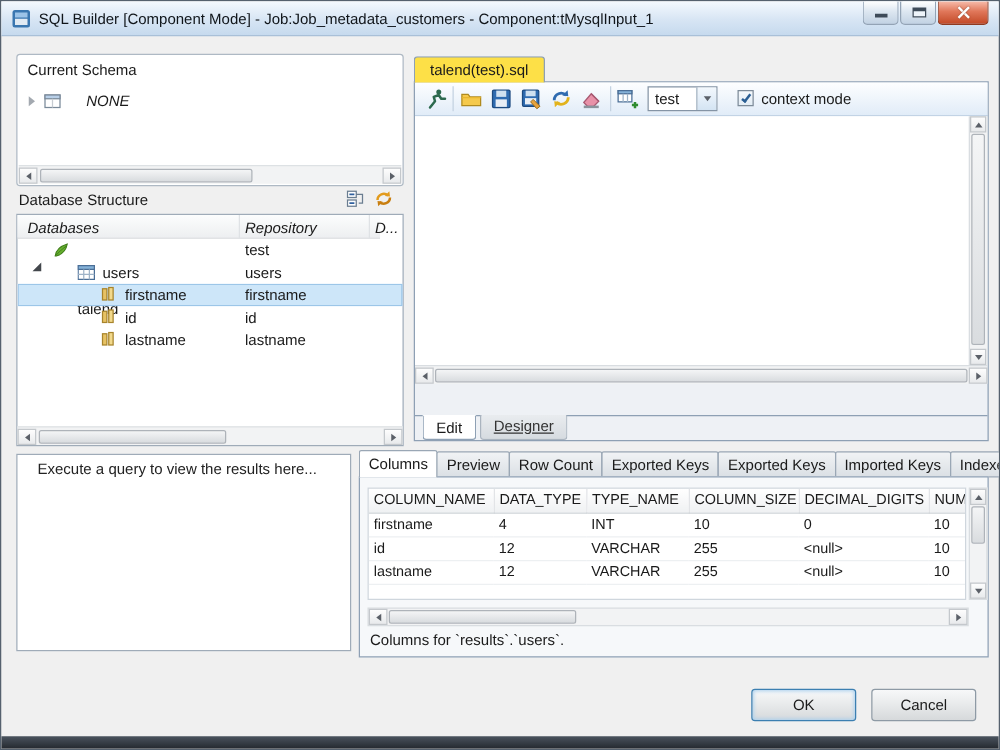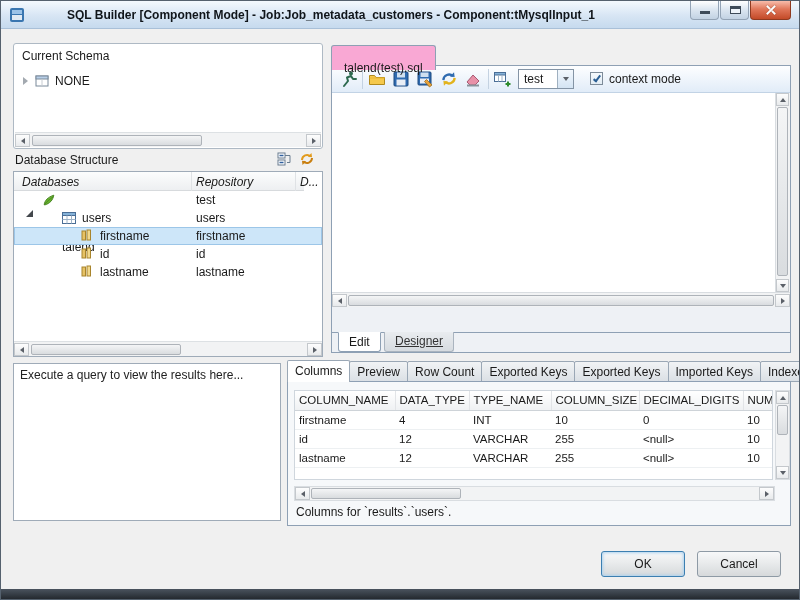--- a/index.html
+++ b/index.html
@@ -7,21 +7,21 @@
   body { font-family:"Liberation Sans", sans-serif; font-size:12px; color:#1a1a1a; }
 
   .window { position:relative; width:800px; height:600px; background:#f0f0f0;
             border:1px solid #55616e; overflow:hidden; }
 
   
   .titlebar { position:absolute; left:0; top:0; right:0; height:28px;
               background:linear-gradient(#f4f9fe,#d7e5f4 55%,#c6daee);
               border-bottom:1px solid #a9c0d8; }
   .title-icon { position:absolute; left:8px; top:6px; width:16px; height:16px; }
-  .title-text { position:absolute; left:30px; top:7px; color:#10151a; font-weight:bold; font-size:12px; white-space:nowrap;margin-left:36px; }
+  .title-text { position:absolute; left:30px; top:7px; color:#10151a; font-weight:normal; font-size:12px; white-space:nowrap; }
   .win-controls { position:absolute; top:0; right:8px; display:flex; }
   .win-btn { position:relative; width:29px; height:19px; margin-left:1px;
              border:1px solid #93a3b5; border-top:none; border-radius:0 0 4px 4px;
              background:linear-gradient(#ffffff,#dde7f1 45%,#c2d2e3); cursor:default; }
   .win-btn.close { width:41px; background:linear-gradient(#f7bcab,#e0775a 45%,#c34a28);
                    border-color:#8f3a20; }
   .glyph-min { position:absolute; left:9px; bottom:5px; width:10px; height:3px; background:#3e4b59; }
   .glyph-max { position:absolute; left:9px; top:5px; width:11px; height:8px;
                border:1px solid #3e4b59; border-top-width:3px; background:#eef4fa; }
   .glyph-x1,.glyph-x2 { position:absolute; left:50%; top:50%; width:12px; height:2px; background:#fff;
@@ -48,21 +48,21 @@
 
   .tri-collapsed { width:0; height:0; border-left:5px solid #a3a9b0; border-top:4px solid transparent; border-bottom:4px solid transparent; }
   .tri-expanded  { width:0; height:0; border-bottom:7px solid #43474c; border-left:7px solid transparent; }
 
   
   .group-current { position:absolute; left:12px; top:42px; width:310px; height:106px;
                    background:#fff; border:1px solid #aeb9c4; border-radius:3px; }
   .group-title { position:absolute; left:8px; top:5px; }
   .cs-row { position:absolute; left:6px; top:28px; height:18px; display:flex; align-items:center; }
   .cs-row .tri-collapsed { margin:0 7px 0 3px; }
-  .cs-label { margin-left:6px; line-height:18px; }
+  .cs-label { margin-left:20px; line-height:18px;font-style:italic; }
   .cs-hscroll { position:absolute; left:1px; right:1px; bottom:1px; height:15px; border-top:1px solid #dde1e4; }
   .cs-hscroll .sb-left { left:0; top:1px; } .cs-hscroll .sb-right { right:0; top:1px; }
   .cs-hscroll .sb-thumb { left:17px; top:2px; width:170px; height:11px; }
 
   
   .db-label { position:absolute; left:14px; top:152px; }
   .icon-collapse-all { position:absolute; left:276px; top:150px; width:16px; height:16px; }
   .icon-refresh { position:absolute; left:298px; top:150px; width:16px; height:16px; }
   .db-table { position:absolute; left:12px; top:170px; width:310px; height:186px;
               background:#fff; border:1px solid #9fabb8; }
@@ -76,25 +76,25 @@
   .db-row { position:absolute; left:0; right:0; height:18px; }
   .db-row.selected { background:#cde6f9; box-shadow:inset 0 0 0 1px #9cc6e8; }
   .db-row span.cell-text { position:absolute; top:0; line-height:18px; white-space:nowrap; }
   .db-row .tw { position:absolute; } .db-row .ic { position:absolute; top:2px; width:14px; height:14px; }
   .db-hscroll { position:absolute; left:0; right:0; bottom:0; height:15px; border-top:1px solid #dde1e4; }
   .db-hscroll .sb-left { left:0; top:1px; } .db-hscroll .sb-right { right:0; top:1px; }
   .db-hscroll .sb-thumb { left:17px; top:2px; width:150px; height:11px; }
 
   
   .results-placeholder { position:absolute; left:12px; top:362px; width:268px; height:158px;
-                         background:#fff; border:1px solid #9fabb8; padding:4px 6px; color:#222; }
-
-  
-  .editor-tab { position:absolute; left:330px; top:44px; height:21px; padding:12px 12px;
-                line-height:20px; background:#f9a8d4; border:1px solid #8ea0b4; border-bottom:none;
+                         background:#fff; border:1px solid #9fabb8; padding:4px 16px; color:#222; }
+
+  
+  .editor-tab { position:absolute; left:330px; top:44px; height:21px; padding:0 12px;
+                line-height:20px; background:#fde047; border:1px solid #8ea0b4; border-bottom:none;
                 border-radius:3px 3px 0 0; z-index:3; }
   .editor-frame { position:absolute; left:330px; top:64px; width:460px; height:288px;
                   border:1px solid #8ea0b4; background:#eef1f5; }
   .ed-toolbar { position:absolute; left:0; top:0; right:0; height:27px;
                 background:linear-gradient(#fdfeff,#e1ecf8); border-bottom:1px solid #c2d3e5; }
   .tb-icon { position:absolute; top:4px; width:18px; height:18px; cursor:pointer; }
   .tb-sep { position:absolute; top:3px; width:1px; height:20px; background:#c4d2e1; }
   .tb-combo { position:absolute; left:186px; top:3px; width:56px; height:20px;
               background:#fff; border:1px solid #8494a5; }
   .tb-combo-text { position:absolute; left:5px; top:1px; line-height:17px; }

